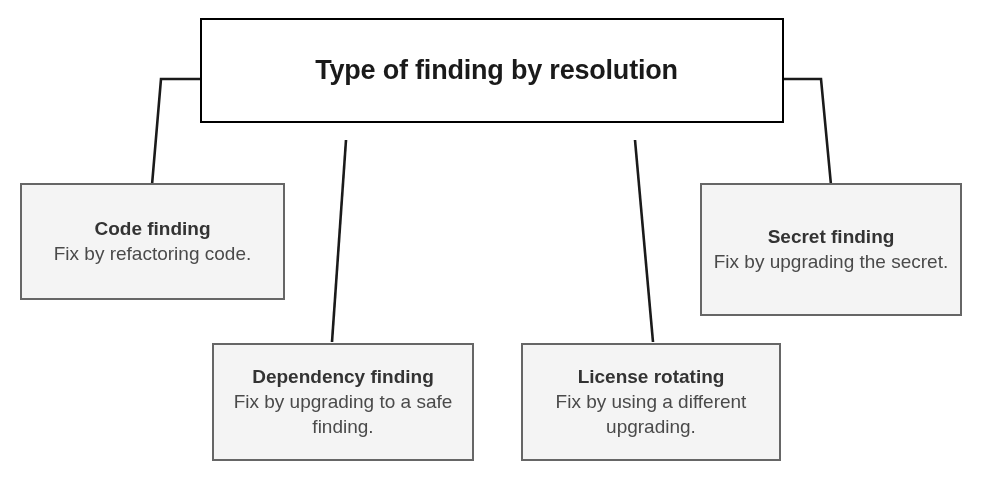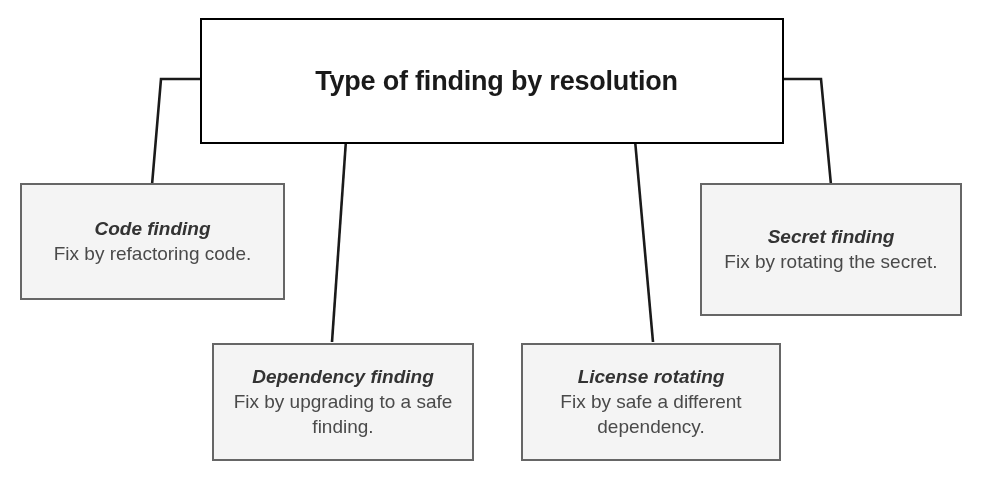--- a/index.html
+++ b/index.html
@@ -44,36 +44,35 @@
   }
   .root-title {
     font-size: 27px;
     font-weight: bold;
     color: #1a1a1a;
     letter-spacing: -0.2px;
   }
   .leaf-title {
     font-size: 19px;
     font-weight: bold;
-    font-style: italic;
     color: #333333;
     line-height: 1.28;
     margin-bottom: 1px;
   }
   .leaf-desc {
     font-size: 19px;
     font-weight: normal;
     font-style: normal;
     color: #4a4a4a;
     line-height: 1.28;
     padding: 0 10px;
   }
 
   
-  #node-root       { left: 200px; top: 18px;  width: 584px; height: 126px; padding-left: 9px; }
+  #node-root       { left: 200px; top: 18px;  width: 584px; height: 105px; padding-left: 9px; }
   #node-code       { left: 20px;  top: 183px; width: 265px; height: 117px; }
   #node-dependency { left: 212px; top: 343px; width: 262px; height: 118px; }
   #node-license    { left: 521px; top: 343px; width: 260px; height: 118px; }
   #node-secret     { left: 700px; top: 183px; width: 262px; height: 133px; }
 </style>
 </head>
 <body>
 
 <div id="canvas">
 
@@ -97,21 +96,21 @@
     <div class="leaf-desc">Fix by refactoring code.</div>
   </div>
 
   <div class="node leaf" id="node-dependency">
     <div class="leaf-title">Dependency finding</div>
     <div class="leaf-desc">Fix by upgrading to a safe finding.</div>
   </div>
 
   <div class="node leaf" id="node-license">
     <div class="leaf-title">License rotating</div>
-    <div class="leaf-desc">Fix by safe a different dependency.</div>
+    <div class="leaf-desc">Fix by using a different upgrading.</div>
   </div>
 
   <div class="node leaf" id="node-secret">
     <div class="leaf-title">Secret finding</div>
-    <div class="leaf-desc">Fix by rotating the secret.</div>
+    <div class="leaf-desc">Fix by upgrading the secret.</div>
   </div>
 
 </div>
 
 </body></html>

